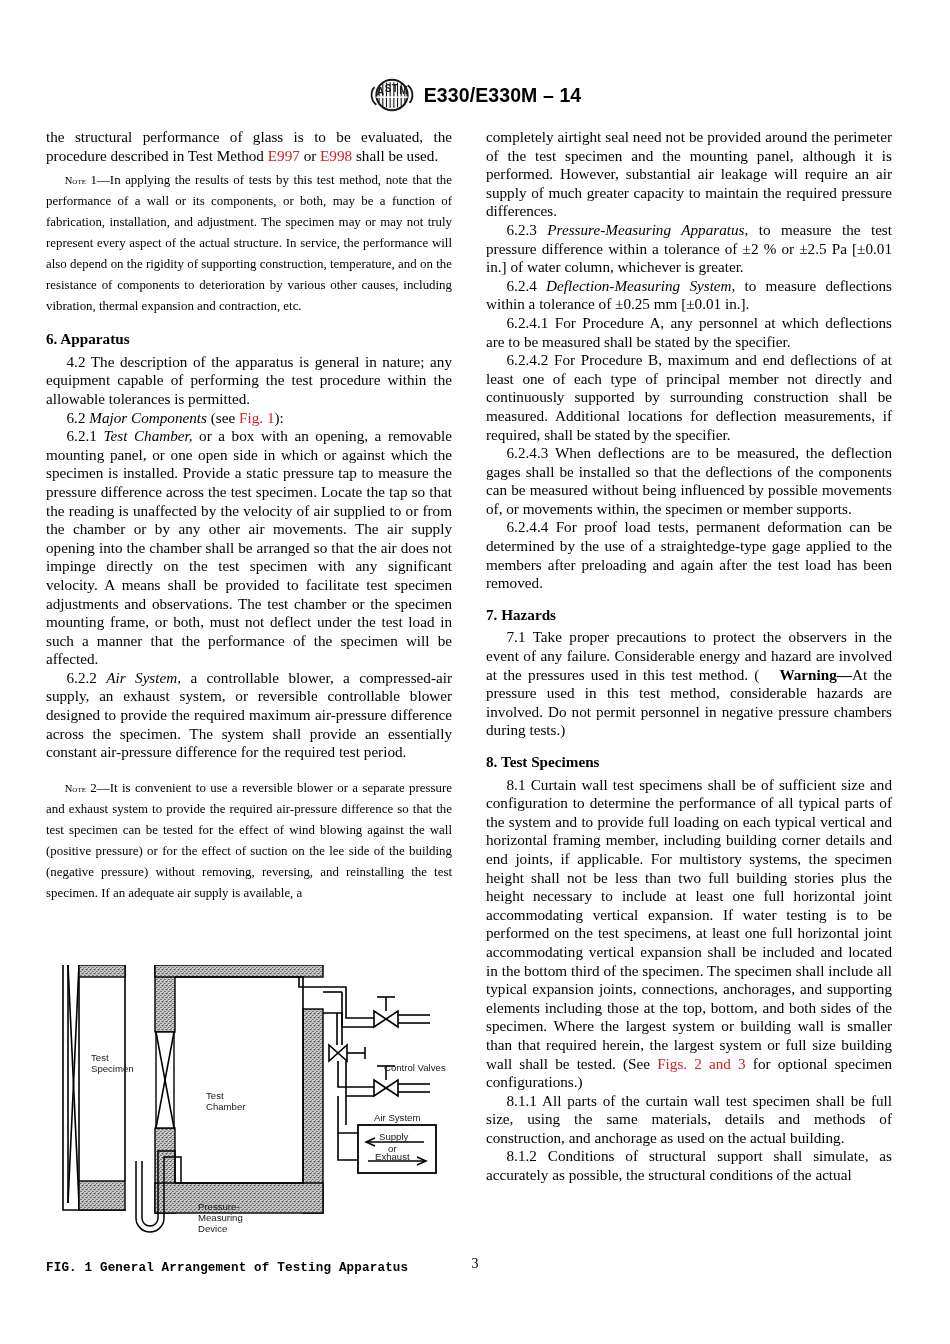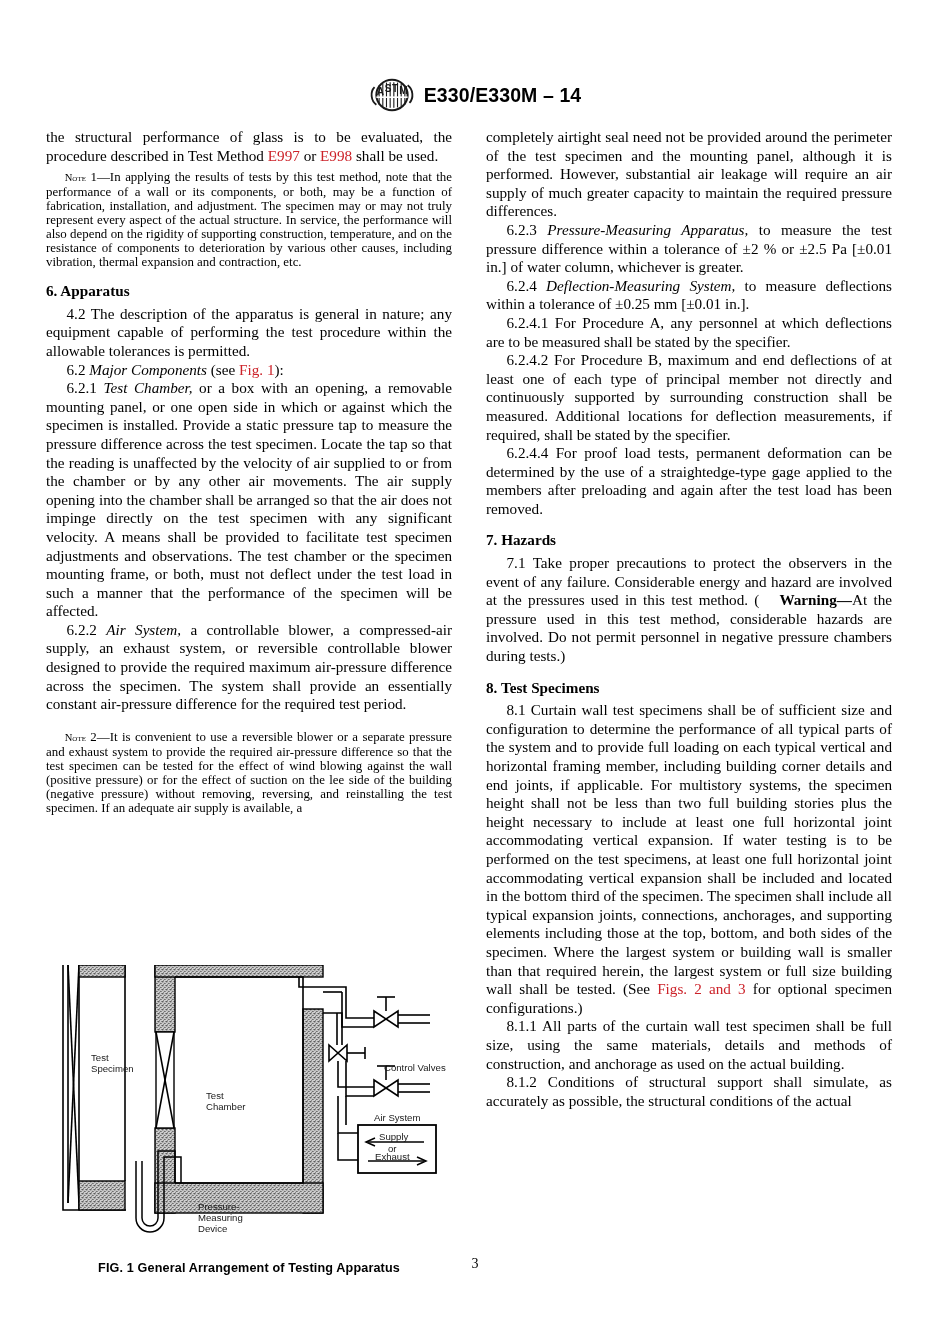--- a/index.html
+++ b/index.html
@@ -58,21 +58,21 @@
     margin-top: 13px;
     margin-bottom: 4px;
     text-align: left;
     text-indent: 0;
     font-family: "Liberation Serif", "DejaVu Serif", serif;
   }
 
   
   .note {
     font-size: 12.9px;
-    line-height: 14px;
+    line-height: 21px;
     text-indent: 1.45em;
     text-align: justify;
     margin-top: 5px;
   }
   .note-label { font-variant: small-caps; }
   .sc { font-size: 0.82em; }
 
   .it { font-style: italic; }
   .bd { font-weight: bold; margin-left: 20px; }
   .lnk { color: #cc2229; }
@@ -80,24 +80,24 @@
 
   
   .figure-wrap {
     position: absolute;
     left: 46px;
     top: 965px;
     width: 406px;
   }
   .figure-box { width: 406px; height: 288px; }
   .fig-caption {
-    font-family: Liberation Sans, sans-serif;
+    font-family: Liberation Mono, monospace;
     font-weight: bold;
     font-size: 12.6px;
-    text-align: center;
+    text-align: left;
     margin-top: 4px;
     letter-spacing: 0.15px;
   }
 
   
   .page-number {
     position: absolute;
     left: 0; width: 950px;
     top: 1256px;
     text-align: center;
@@ -159,20 +159,21 @@
   <div class="col col-right">
 
     <p class="para-flush">completely airtight seal need not be provided around the perimeter of the test specimen and the mounting panel, although it is performed. However, substantial air leakage will require an air supply of much greater capacity to maintain the required pressure differences.</p>
 
     <p class="para"><span>6.2.3  </span><span class="it">Pressure-Measuring Apparatus,</span><span> to measure the test pressure difference within a tolerance of ±2 % or ±2.5 Pa [±0.01 in.] of water column, whichever is greater.</span></p>
 
     <p class="para"><span>6.2.4  </span><span class="it">Deflection-Measuring System,</span><span> to measure deflections within a tolerance of ±0.25 mm [±0.01 in.].</span></p>
 
     <p class="para">6.2.4.1  For Procedure A, any personnel at which deflections are to be measured shall be stated by the specifier.</p>
     <p class="para">6.2.4.2  For Procedure B, maximum and end deflections of at least one of each type of principal member not directly and continuously supported by surrounding construction shall be measured. Additional locations for deflection measurements, if required, shall be stated by the specifier.</p>
+    <p class="para">6.2.4.3  When deflections are to be measured, the deflection gages shall be installed so that the deflections of the components can be measured without being influenced by possible movements of, or movements within, the specimen or member supports.</p>
     <p class="para">6.2.4.4  For proof load tests, permanent deformation can be determined by the use of a straightedge-type gage applied to the members after preloading and again after the test load has been removed.</p>
 
     <p class="sec-head">7.  Hazards</p>
 
     <p class="para"><span>7.1  Take proper precautions to protect the observers in the event of any failure. Considerable energy and hazard are involved at the pressures used in this test method. (</span><span class="bd">Warning—</span><span>At the pressure used in this test method, considerable hazards are involved. Do not permit personnel in negative pressure chambers during tests.)</span></p>
 
     <p class="sec-head">8.  Test Specimens</p>
 
     <p class="para"><span>8.1  Curtain wall test specimens shall be of sufficient size and configuration to determine the performance of all typical parts of the system and to provide full loading on each typical vertical and horizontal framing member, including building corner details and end joints, if applicable. For multistory systems, the specimen height shall not be less than two full building stories plus the height necessary to include at least one full horizontal joint accommodating vertical expansion. If water testing is to be performed on the test specimens, at least one full horizontal joint accommodating vertical expansion shall be included and located in the bottom third of the specimen. The specimen shall include all typical expansion joints, connections, anchorages, and supporting elements including those at the top, bottom, and both sides of the specimen. Where the largest system or building wall is smaller than that required herein, the largest system or full size building wall shall be tested. (See </span><span class="lnk">Figs. 2 and 3</span><span> for optional specimen configurations.)</span></p>
 

